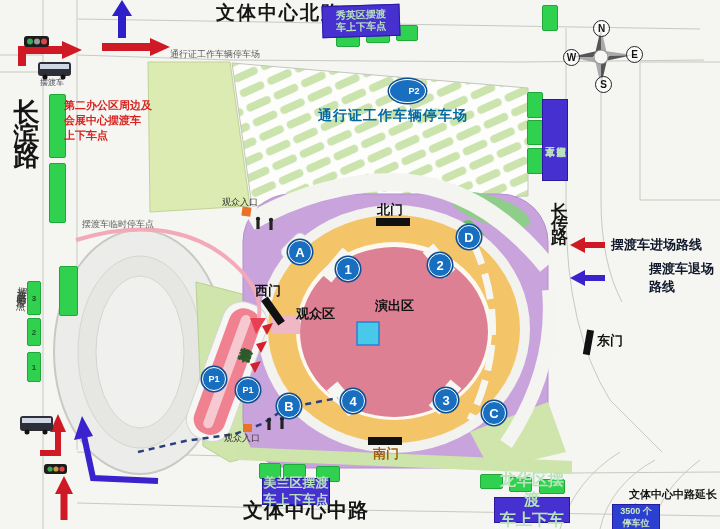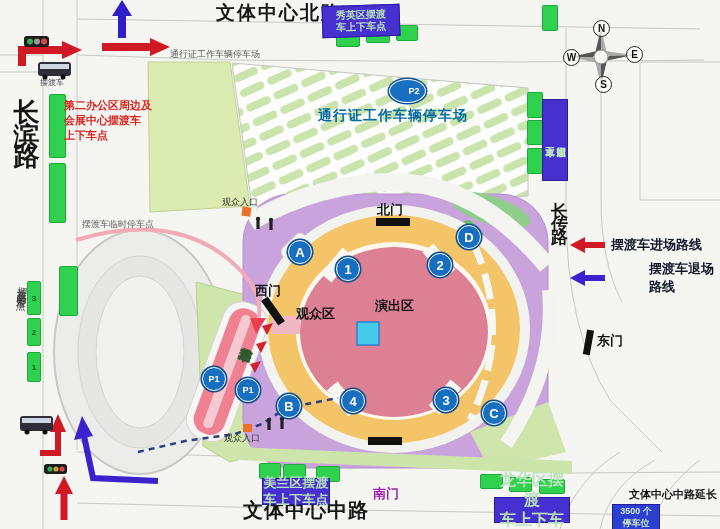--- a/index.html
+++ b/index.html
@@ -259,21 +259,21 @@
   <div class="abs" style="left:224px;top:432px;font-size:9px;color:#333;">观众入口</div>
 
   <div class="abs" style="left:318px;top:107px;font-size:14px;font-weight:bold;color:#0369a1;letter-spacing:1px;">通行证工作车辆停车场</div>
   <div class="abs vtx" style="left:226px;top:336px;font-size:13px;font-weight:bold;color:#2c5a2c;height:88px;transform:rotate(22deg);">艺人停车场</div>
   <div class="abs" style="left:296px;top:297px;font-size:13px;font-weight:bold;color:#111;margin-top:8px;">观众区</div>
   <div class="abs" style="left:375px;top:297px;font-size:13px;font-weight:bold;color:#111;">演出区</div>
 
   <div class="abs" style="left:377px;top:201px;font-size:13px;font-weight:bold;color:#111;">北门</div>
   <div class="abs" style="left:255px;top:282px;font-size:13px;font-weight:bold;color:#111;">西门</div>
   <div class="abs" style="left:597px;top:332px;font-size:13px;font-weight:bold;color:#111;">东门</div>
-  <div class="abs" style="left:373px;top:445px;font-size:13px;font-weight:bold;color:#a21caf;margin-top:40px;">南门</div>
+  <div class="abs" style="left:373px;top:445px;font-size:13px;font-weight:bold;color:#a16207;">南门</div>
 
   <div class="abs mk" style="left:288px;top:240px;">A</div>
   <div class="abs mk" style="left:457px;top:225px;">D</div>
   <div class="abs mk" style="left:336px;top:257px;">1</div>
   <div class="abs mk" style="left:428px;top:253px;">2</div>
   <div class="abs mk" style="left:277px;top:394px;">B</div>
   <div class="abs mk" style="left:341px;top:389px;">4</div>
   <div class="abs mk" style="left:434px;top:388px;">3</div>
   <div class="abs mk" style="left:482px;top:401px;">C</div>
   <div class="abs mk p" style="left:389px;top:79px;padding-left:13px;">P2</div>

